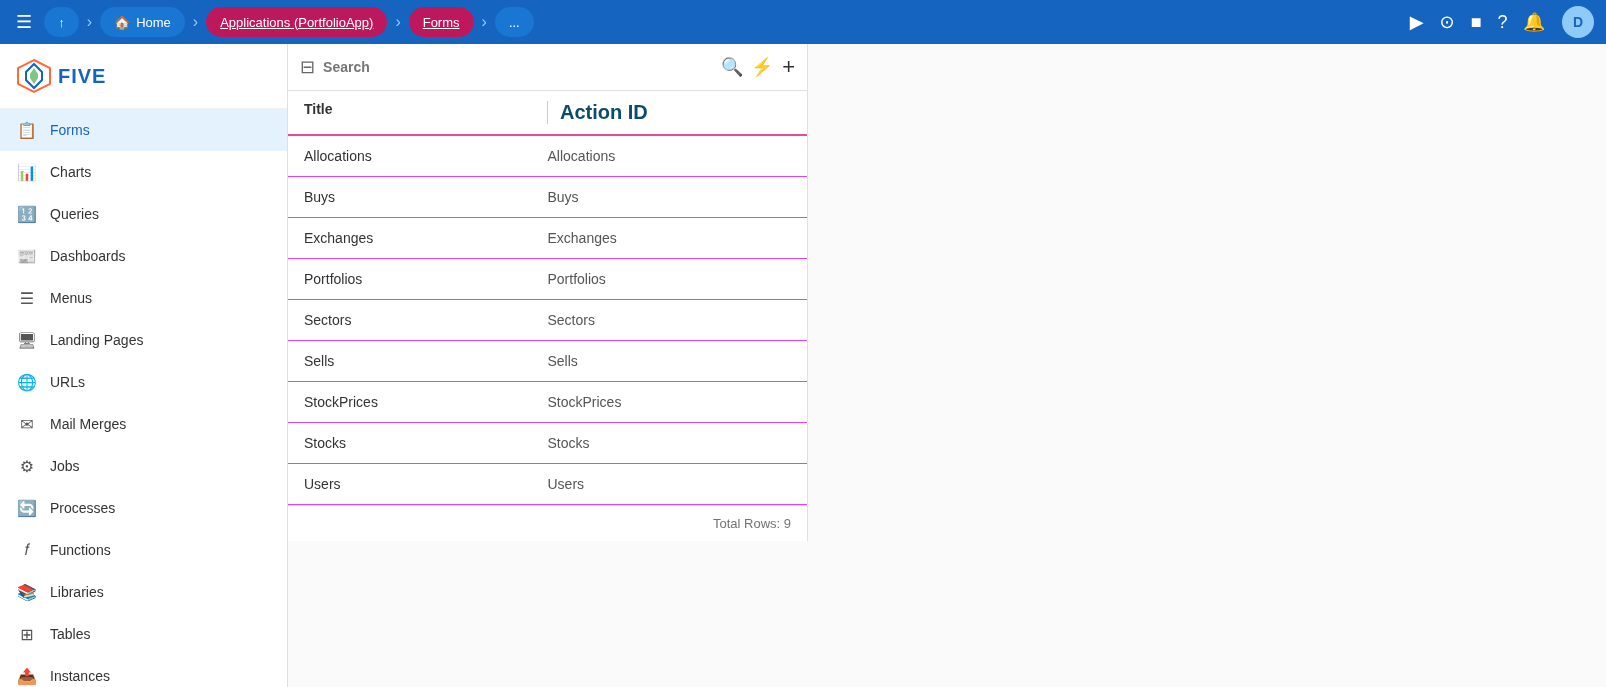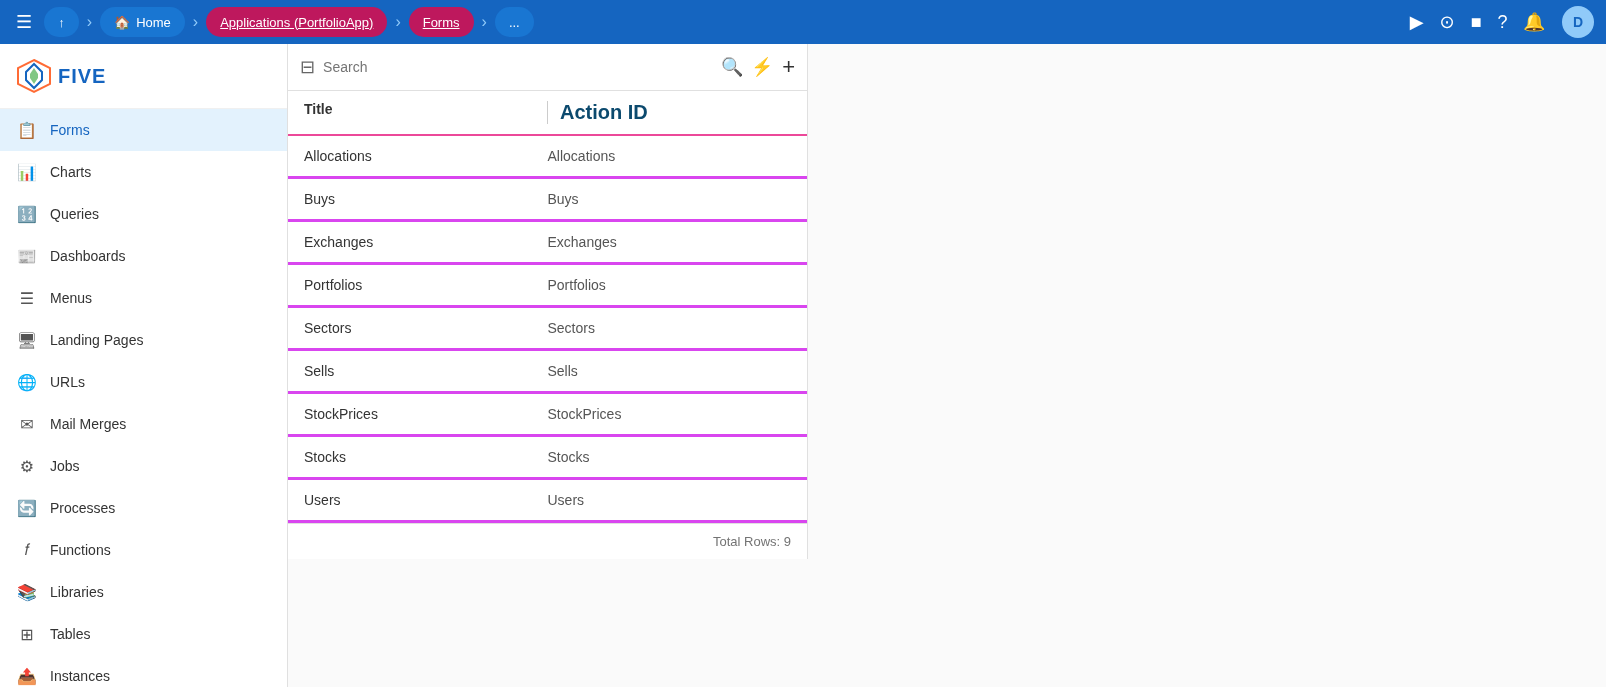--- a/index.html
+++ b/index.html
@@ -170,20 +170,21 @@
       font-size: 18px;
       cursor: pointer;
     }
     .search-input {
       flex: 1;
       border: none;
       outline: none;
       font-size: 14px;
       color: #000000;
       background: transparent;
+      font-weight: bold;
     }
     .search-icon-btn {
       background: none;
       border: none;
       cursor: pointer;
       color: #666;
       font-size: 18px;
     }
     .search-lightning {
       background: none;
@@ -229,21 +230,21 @@
     .col-action {
       flex: 1;
       font-weight: 700;
       color: #0c4a6e;
       font-size: 20px;
     }
     .table-row {
       display: flex;
       align-items: center;
       padding: 12px 16px;
-      border-bottom: 3px solid #d946ef;
+      border-bottom: 1px solid #d946ef;
       cursor: pointer;
       transition: background 0.1s;
     }
     .cell-title {
       flex: 1;
       color: #333;
       font-size: 14px;
     }
     .cell-action {
       flex: 1;

